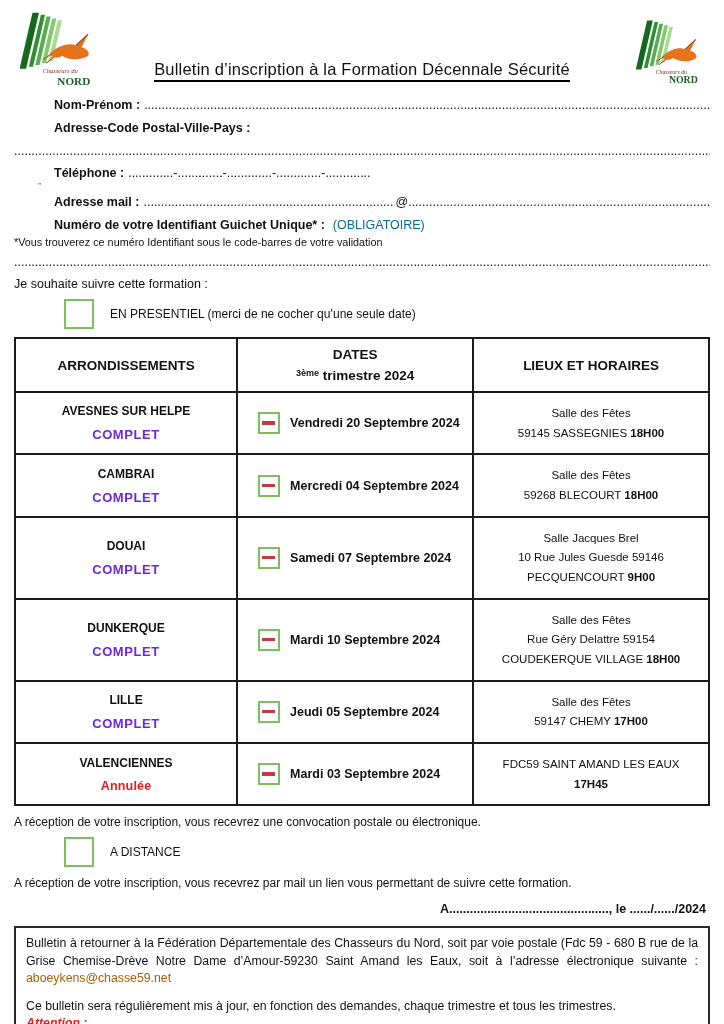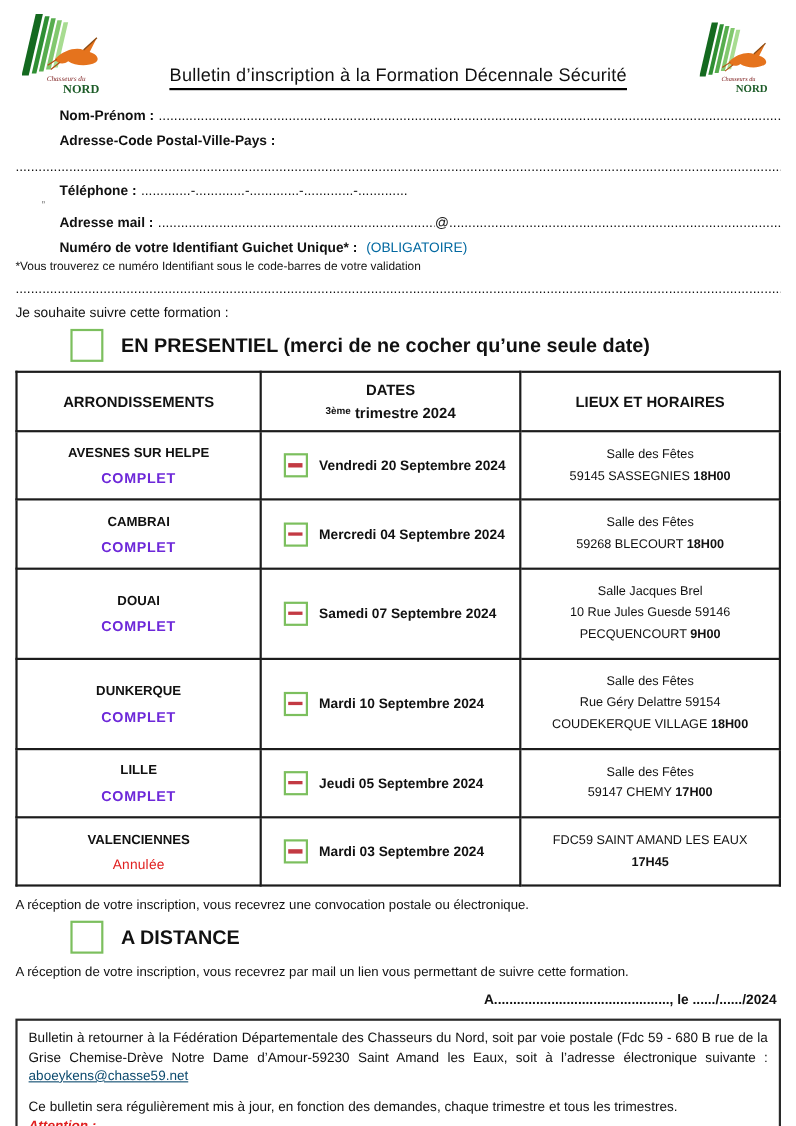--- a/index.html
+++ b/index.html
@@ -24,43 +24,43 @@
   .dotfixed { display:inline-block; width:252px; overflow:hidden; white-space:nowrap; flex:none; }
   .at { flex:none; }
   .dotline { white-space:nowrap; overflow:hidden; margin-bottom:8px; font-size:12.5px; }
   .plainseq { overflow:hidden; white-space:nowrap; }
   .red-bold { color:#0369a1; font-weight:normal; margin-left:4px; }
   .note { font-size:10.8px; margin:-5px 0 7px 0; }
   .ditto { font-size:9px; color:#666; height:9px; line-height:9px; margin:-7px 0 4px 24px; }
   .intro { font-size:12.5px; margin-bottom:6px; }
   .choice-row { display:flex; align-items:center; gap:16px; margin:8px 0 8px 50px; }
   .bigcb { width:30px; height:30px; border:2px solid #7cbf5e; background:#fff; flex:none; }
-  .choice-label { font-weight:bold; font-size:18px; }
+  .choice-label { font-weight:normal; font-size:12px; }
   table { width:100%; border-collapse:collapse; table-layout:fixed; margin-top:5px; }
   th, td { border:2px solid #1c1c1c; vertical-align:middle; text-align:center; }
   thead th { font-size:13.5px; padding:8px 4px; height:54px; }
   .hdr-sub { margin-top:6px; }
   .sup { font-size:9px; vertical-align:4px; font-weight:bold; }
   td { padding:9px 6px; }
   .c1 .arr { font-weight:bold; font-size:12px; margin-bottom:9px; }
   .status { font-size:13px; letter-spacing:0.6px; }
   .status.complet { color:#6d28d9; font-weight:600; }
-  .status.annulee { color:#e02020; font-weight:normal; font-size:12.5px; letter-spacing:0.2px; }
+  .status.annulee { color:#e02020; font-weight:bold; font-size:12.5px; letter-spacing:0.2px; }
   .datewrap { display:flex; align-items:center; gap:10px; padding-left:14px; text-align:left; }
   .smallcb { width:22px; height:22px; border:2px solid #7cbf5e; position:relative; flex:none; background:#fff; }
   .smallcb .dash { position:absolute; left:2px; top:7px; width:13px; height:3.5px; background:#c33a43; }
   .datetext { font-weight:bold; font-size:12.5px; }
   .c3 { font-size:11.5px; }
   .lieu-line { margin:3px 0; line-height:1.45; }
   .after1 { font-size:12px; margin:9px 0 8px 0; }
   .signature { text-align:right; font-size:12.5px; font-weight:600; margin:12px 4px 10px 0; }
   .footerbox { border:2px solid #2a2a2a; padding:7px 10px 16px; font-size:12.3px; line-height:1.4; margin-top:4px; }
   .footerbox p { margin:0; }
   .just { text-align:justify; margin-bottom:11px !important; }
-  .mail { color:#0c4a6e; text-decoration:underline; cursor:pointer; }
+  .mail { color:#a16207; cursor:pointer; }
   .attn { color:#e01f1f; font-weight:bold; font-style:italic; }
 </style>
 </head>
 <body>
 
 <div class="page">
 
   <svg class="logo logo-left" width="84" height="82" viewBox="0 0 90 88">
     <g transform="translate(14,0) skewX(-13)">
       <rect x="0" y="3" width="7" height="60" fill="#14691f"></rect>

